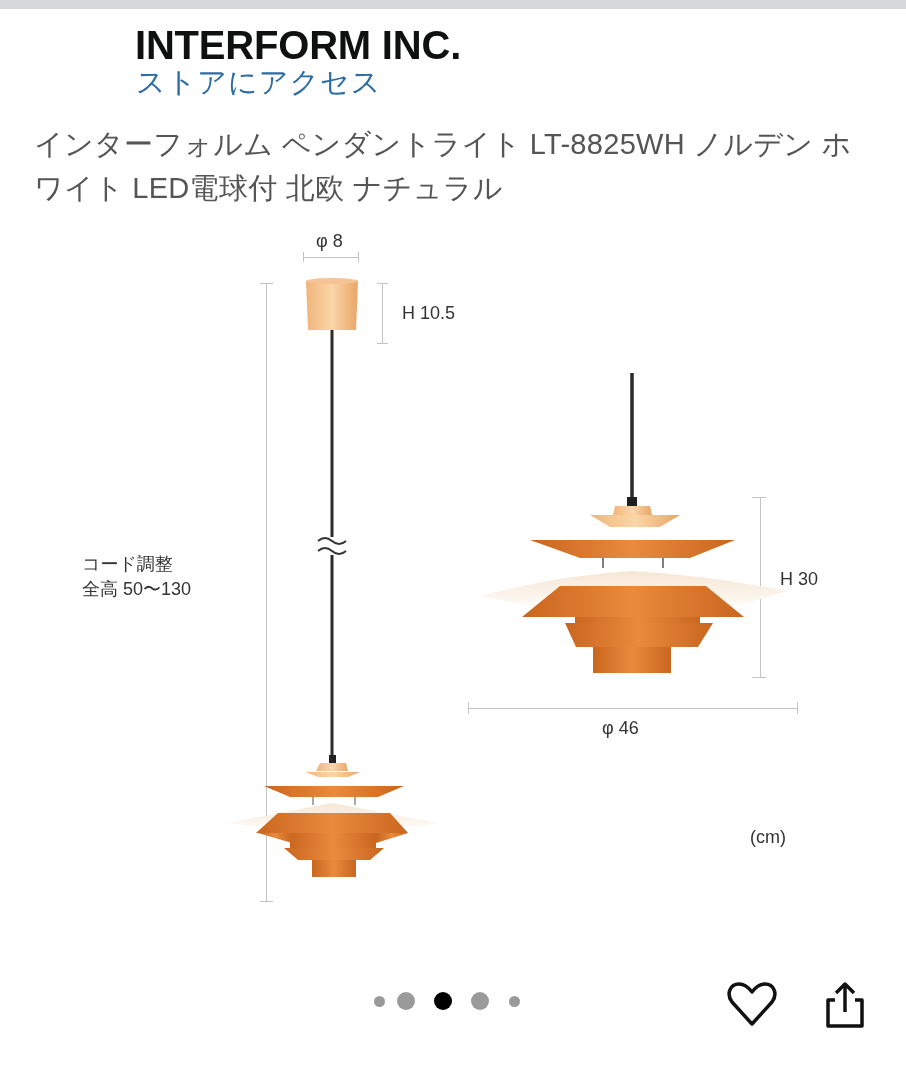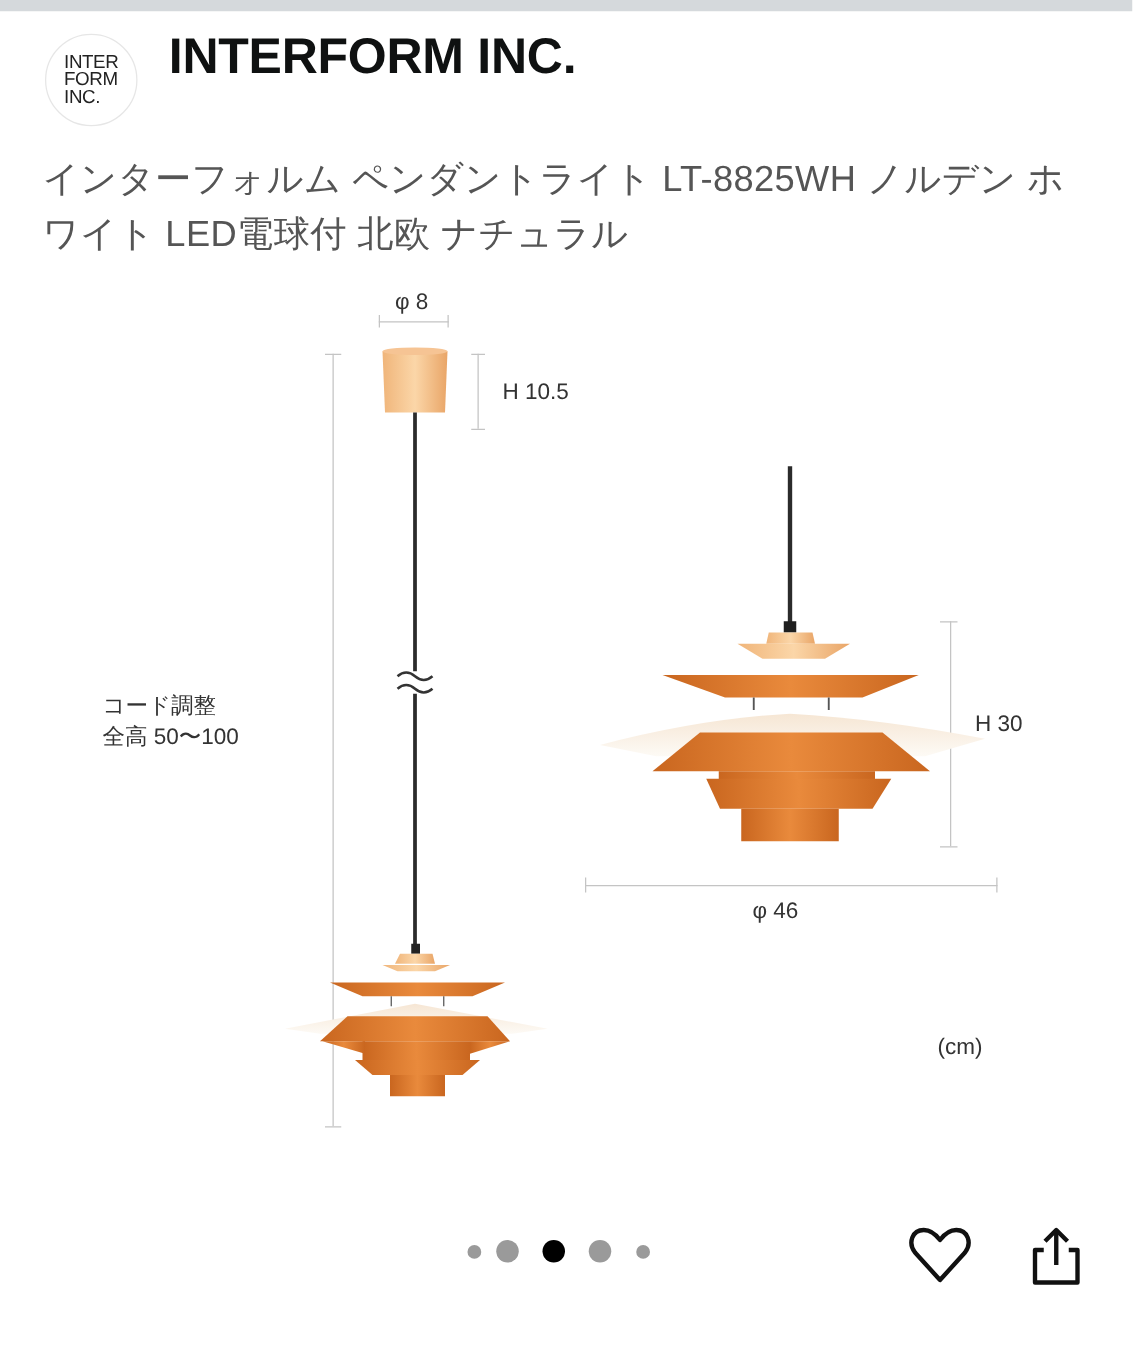--- a/index.html
+++ b/index.html
@@ -51,26 +51,22 @@
   .dot.active { background: #000; }
 
   .icon-btn { position: absolute; cursor: pointer; }
 </style>
 </head>
 <body>
 
 <div class="top-strip"></div>
 
 <div class="store-header">
-  <div class="logo-circle">
-    <span class="logo-text">INTER
-FORM
-INC.</span>
-  </div>
   <div class="store-name">INTERFORM INC.</div>
+  <div class="store-link">ストアにアクセス</div>
 
 </div>
 
 <div class="product-title">インターフォルム ペンダントライト LT-8825WH ノルデン ホワイト LED電球付 北欧 ナチュラル</div>
 
 <div class="diagram">
 
   <div class="dim-line" style="left:266px; top:68px; width:1px; height:618px;"></div>
   <div class="dim-line" style="left:260px; top:68px; width:13px; height:1px;"></div>
   <div class="dim-line" style="left:260px; top:686px; width:13px; height:1px;"></div>
@@ -79,21 +75,21 @@
   <div class="dim-line" style="left:303px; top:42px; width:56px; height:1px;"></div>
   <div class="dim-line" style="left:303px; top:37px; width:1px; height:10px;"></div>
   <div class="dim-line" style="left:358px; top:37px; width:1px; height:10px;"></div>
 
   <div class="dim-line" style="left:382px; top:68px; width:1px; height:60px;"></div>
   <div class="dim-line" style="left:377px; top:68px; width:11px; height:1px;"></div>
   <div class="dim-line" style="left:377px; top:128px; width:11px; height:1px;"></div>
   <div class="dim-text" style="left:402px; top:88px;">H 10.5</div>
 
   <div class="dim-text" style="left:82px; top:337px;">コード調整</div>
-  <div class="dim-text" style="left:82px; top:362px;">全高 50〜100</div>
+  <div class="dim-text" style="left:82px; top:362px;">全高 50〜130</div>
 
   <div class="dim-line" style="left:760px; top:282px; width:1px; height:180px;"></div>
   <div class="dim-line" style="left:752px; top:282px; width:14px; height:1px;"></div>
   <div class="dim-line" style="left:752px; top:462px; width:14px; height:1px;"></div>
   <div class="dim-text" style="left:780px; top:354px;">H 30</div>
 
   <div class="dim-line" style="left:468px; top:493px; width:330px; height:1px;"></div>
   <div class="dim-line" style="left:468px; top:487px; width:1px; height:12px;"></div>
   <div class="dim-line" style="left:797px; top:487px; width:1px; height:12px;"></div>
   <div class="dim-text" style="left:602px; top:503px;">φ 46</div>

